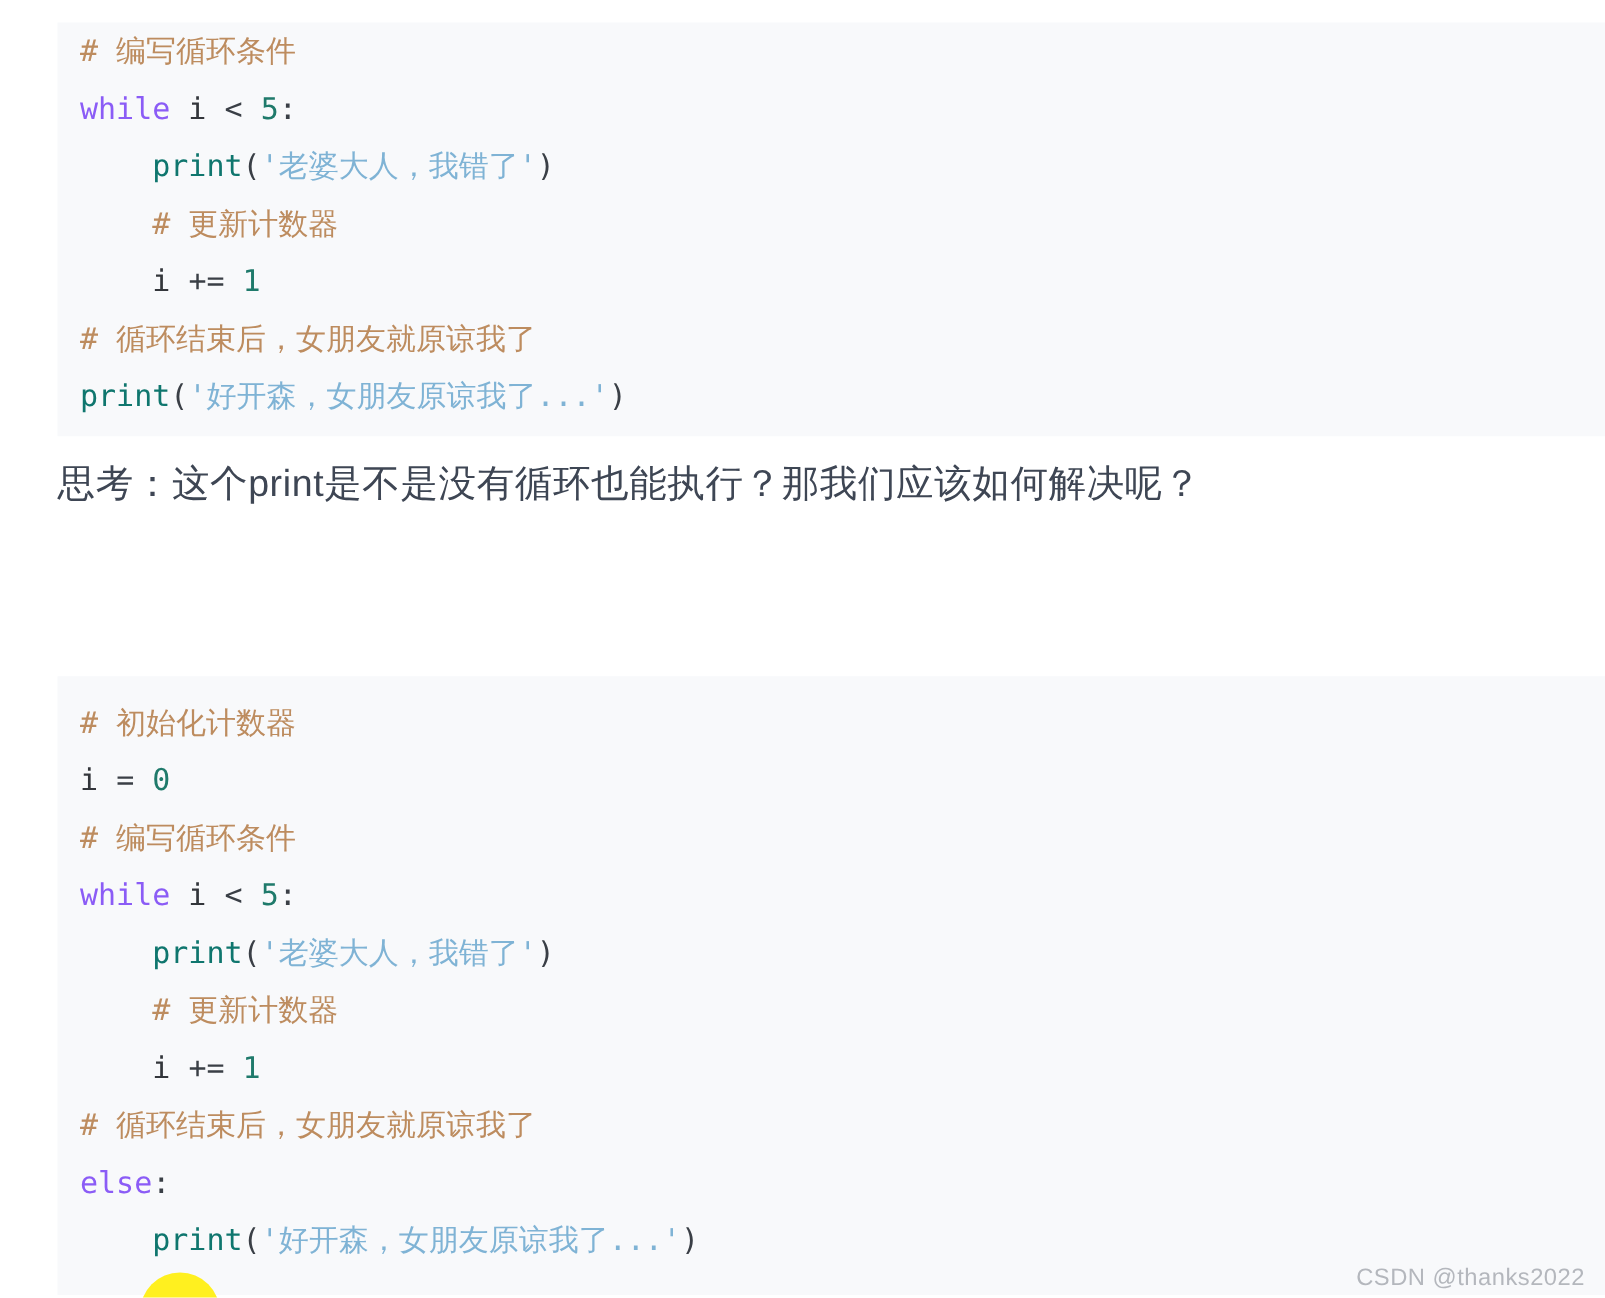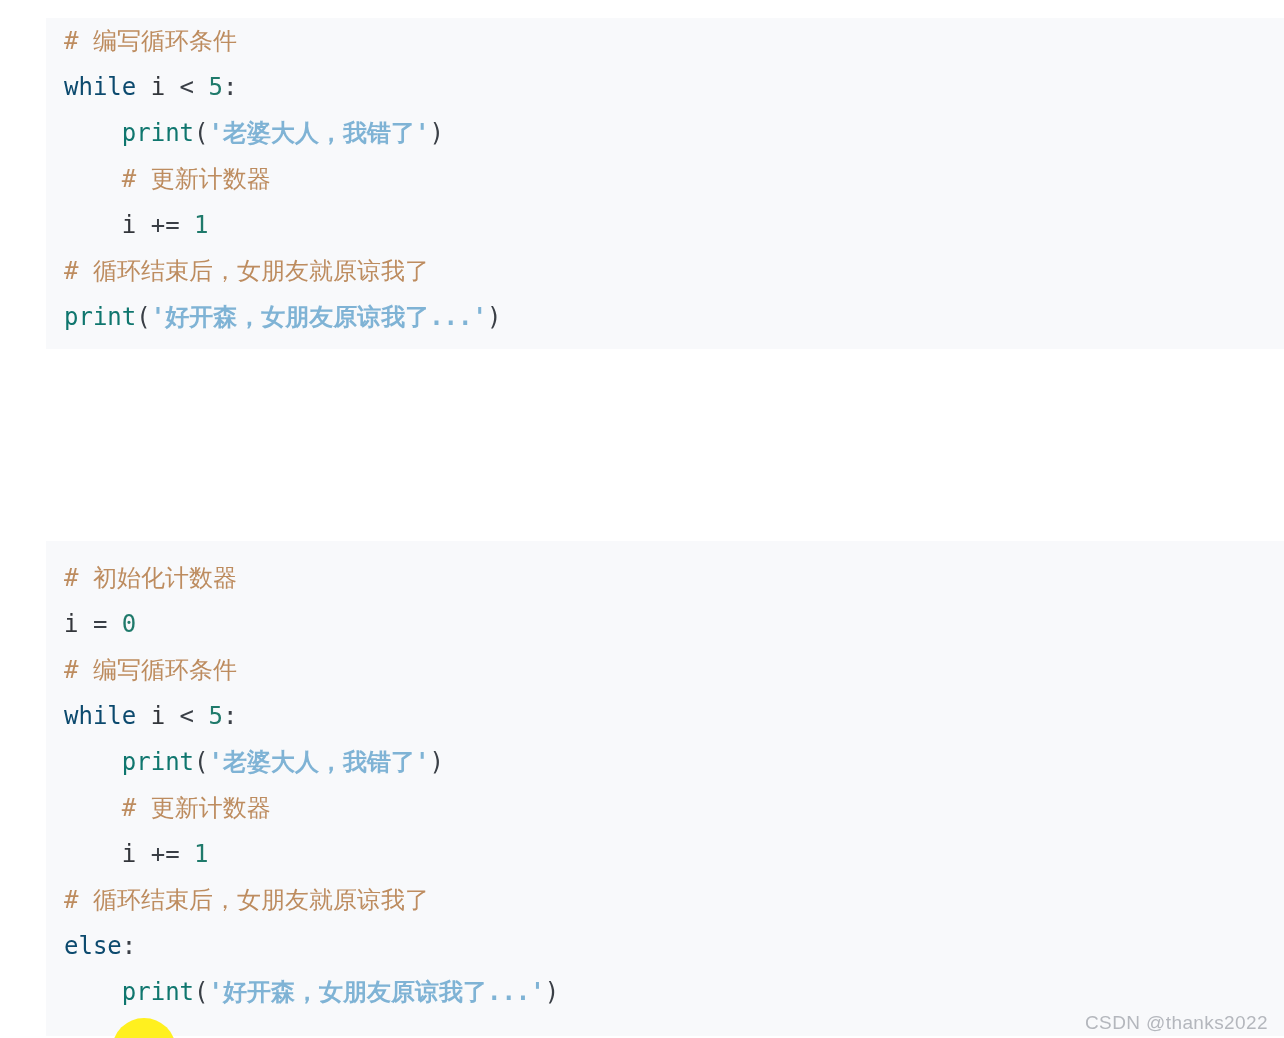--- a/index.html
+++ b/index.html
@@ -47,24 +47,24 @@
   }
   .code-line {
     display: block;
     height: 46px;
     padding-left: 18px;
     letter-spacing: 0px;
   }
 
   
   .tok-comment  { color: #bd8c5f; text-align: center; }
-  .tok-keyword  { color: #0c4a6e; }
+  .tok-keyword  { color: #8b5cf6; }
   .tok-name     { color: #0f766e; }
   .tok-plain    { color: #33363b; }
-  .tok-string   { color: #7fb3d5; font-weight: bold; }
+  .tok-string   { color: #7fb3d5; }
   .tok-number   { color: #1f7a6b; }
   .tok-punct    { color: #3a3f46; }
 
   
   .prose {
     position: absolute;
     left: 46px;
     right: 40px;
     color: #3e4654;
     font-family: "Liberation Sans", sans-serif;
@@ -99,20 +99,21 @@
     white-space: nowrap;
   }
 </style>
 </head>
 <body>
 
 <div class="page">
 
   <pre class="code-block" id="code-block-1"><span class="code-line"><span class="tok-comment"># 编写循环条件</span></span><span class="code-line"><span class="tok-keyword">while</span><span class="tok-plain"> i </span><span class="tok-punct">&lt;</span><span class="tok-plain"> </span><span class="tok-number">5</span><span class="tok-punct">:</span></span><span class="code-line"><span class="tok-plain">    </span><span class="tok-name">print</span><span class="tok-punct">(</span><span class="tok-string">'老婆大人，我错了'</span><span class="tok-punct">)</span></span><span class="code-line"><span class="tok-plain">    </span><span class="tok-comment"># 更新计数器</span></span><span class="code-line"><span class="tok-plain">    i </span><span class="tok-punct">+=</span><span class="tok-plain"> </span><span class="tok-number">1</span></span><span class="code-line"><span class="tok-comment"># 循环结束后，女朋友就原谅我了</span></span><span class="code-line"><span class="tok-name">print</span><span class="tok-punct">(</span><span class="tok-string">'好开森，女朋友原谅我了...'</span><span class="tok-punct">)</span></span></pre>
 
+  <div class="prose" id="prose-question">思考：这个print是不是没有循环也能执行？那我们应该如何解决呢？</div>
 
 
   <pre class="code-block" id="code-block-2"><span class="code-line"><span class="tok-comment"># 初始化计数器</span></span><span class="code-line"><span class="tok-plain">i </span><span class="tok-punct">=</span><span class="tok-plain"> </span><span class="tok-number">0</span></span><span class="code-line"><span class="tok-comment"># 编写循环条件</span></span><span class="code-line"><span class="tok-keyword">while</span><span class="tok-plain"> i </span><span class="tok-punct">&lt;</span><span class="tok-plain"> </span><span class="tok-number">5</span><span class="tok-punct">:</span></span><span class="code-line"><span class="tok-plain">    </span><span class="tok-name">print</span><span class="tok-punct">(</span><span class="tok-string">'老婆大人，我错了'</span><span class="tok-punct">)</span></span><span class="code-line"><span class="tok-plain">    </span><span class="tok-comment"># 更新计数器</span></span><span class="code-line"><span class="tok-plain">    i </span><span class="tok-punct">+=</span><span class="tok-plain"> </span><span class="tok-number">1</span></span><span class="code-line"><span class="tok-comment"># 循环结束后，女朋友就原谅我了</span></span><span class="code-line"><span class="tok-keyword">else</span><span class="tok-punct">:</span></span><span class="code-line"><span class="tok-plain">    </span><span class="tok-name">print</span><span class="tok-punct">(</span><span class="tok-string">'好开森，女朋友原谅我了...'</span><span class="tok-punct">)</span></span></pre>
 
   <div id="highlight-circle"></div>
 
   <div id="watermark">CSDN @thanks2022</div>
 
 </div>
 

